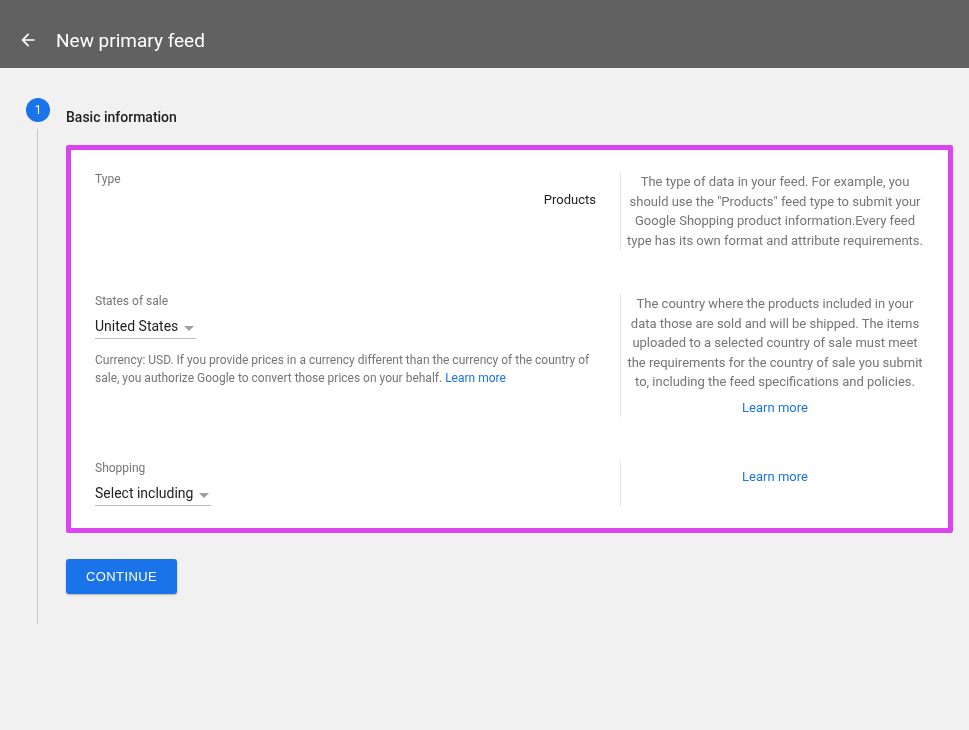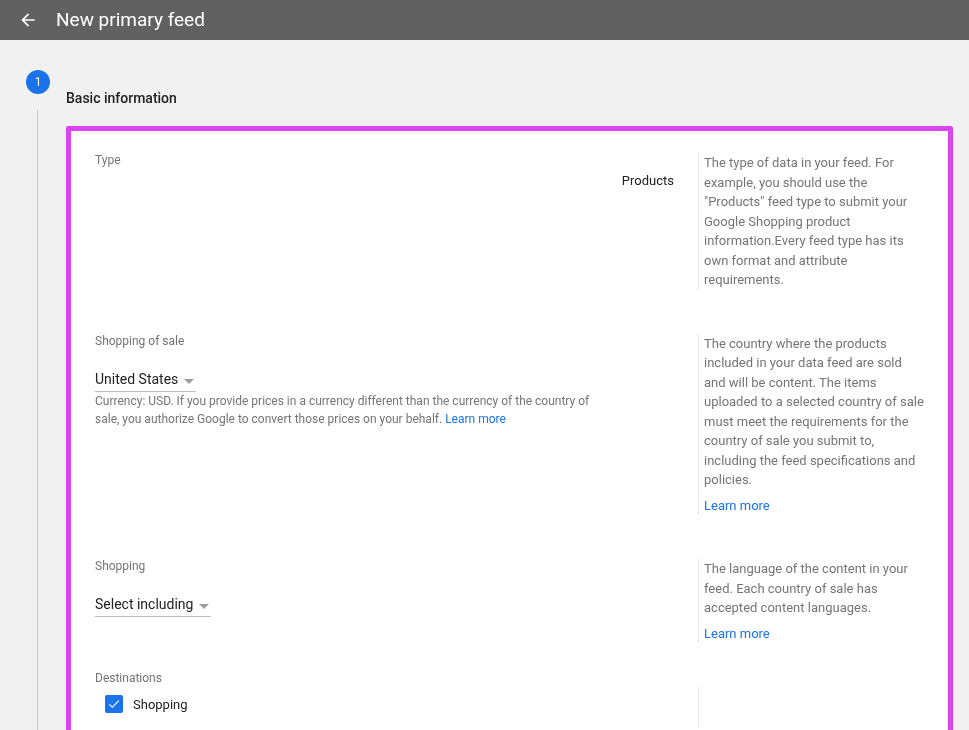--- a/index.html
+++ b/index.html
@@ -7,24 +7,24 @@
       font-family: Roboto, Arial, sans-serif;
       background: #f1f1f1;
       font-size: 13px;
       color: #333;
       width: 969px;
       height: 730px;
       overflow: hidden;
     }
     .header {
       background: #616161;
-      height: 40px;
-      display: flex;
-      align-items: flex-start;
-      padding: 8px 16px;
+      height: 68px;
+      display: flex;
+      align-items: flex-end;
+      padding: 16px 16px;
       color: #fff;
     }
     .back-arrow {
       width: 24px;
       height: 24px;
       display: inline-flex;
       align-items: center;
       justify-content: center;
       cursor: pointer;
       margin-right: 16px;
@@ -51,21 +51,21 @@
       align-items: center;
       justify-content: center;
       flex-shrink: 0;
       margin-top: -2px;
     }
     .step-title {
       font-size: 14px;
       font-weight: 500;
       color: #212121;
       margin-left: 16px;
-      margin-top: 18px;
+      margin-top: 9px;
     }
     .step-body-wrap {
       display: flex;
     }
     .step-rail {
       width: 24px;
       flex-shrink: 0;
       position: relative;
     }
     .step-rail::before {
@@ -90,26 +90,27 @@
     }
     .section {
       display: flex;
       position: relative;
     }
     .section-left {
       flex: 1;
       padding: 22px 24px;
     }
     .section-right {
-      width: 250px;
+      width: 328px;
       padding: 22px 24px 22px 6px;
       color: #757575;
       font-size: 13px;
       line-height: 1.5;
       position: relative;
+      text-align: center;
     }
     .sep {
       position: absolute;
       left: 0;
       top: 22px;
       bottom: 22px;
       width: 1px;
       background: #e5e5e5;
     }
     .section.short .section-right .sep { bottom: auto; height: 40px; }
@@ -124,29 +125,29 @@
       text-align: right;
     }
     .select-field {
       display: inline-flex;
       border-bottom: 1px solid #bdbdbd;
       padding: 4px 2px 4px 0;
       cursor: pointer;
       color: #212121;
       font-size: 14px;
       gap: 6px;
-      margin-top: 13px;
     }
     .select-field .caret {
       color: #9e9e9e;
     }
     .helper {
       font-size: 12px;
       color: #757575;
       line-height: 1.5;
+      margin-top: 12px;
       max-width: 520px;
     }
     .link {
       color: #1a73e8;
       text-decoration: none;
       cursor: pointer;
     }
     .dest {
       padding: 6px 24px 26px 24px;
     }
@@ -215,74 +216,57 @@
             <div class="value-static">Products</div>
           </div>
           <div class="section-right">
             <div class="sep"></div>
             <span>The type of data in your feed. For example, you should use the "Products" feed type to submit your Google Shopping product information.Every feed type has its own format and attribute requirements.</span>
           </div>
         </div>
 
         <div class="section">
           <div class="section-left">
-            <div class="label">Shopping of sale</div>
+            <div class="label">States of sale</div>
             <div class="select-field">
               <span>United States</span>
               <span class="caret">
                 <svg width="10" height="5" viewBox="0 0 10 5">
                     <path d="M0 0l5 5 5-5z" fill="#9e9e9e"></path>
                   </svg>
               </span>
             </div>
             <div class="helper">
               <span>Currency: USD. If you provide prices in a currency different than the currency of the country of sale, you authorize Google to convert those prices on your behalf. </span><a class="link">Learn more</a>
             </div>
           </div>
           <div class="section-right">
             <div class="sep"></div>
-            <div>The country where the products included in your data feed are sold and will be content. The items uploaded to a selected country of sale must meet the requirements for the country of sale you submit to, including the feed specifications and policies.</div>
+            <div>The country where the products included in your data those are sold and will be shipped. The items uploaded to a selected country of sale must meet the requirements for the country of sale you submit to, including the feed specifications and policies.</div>
             <div style="margin-top:6px;"><a class="link">Learn more</a></div>
           </div>
         </div>
 
         <div class="section">
           <div class="section-left">
             <div class="label">Shopping</div>
             <div class="select-field">
               <span>Select including</span>
               <span class="caret">
                 <svg width="10" height="5" viewBox="0 0 10 5">
                     <path d="M0 0l5 5 5-5z" fill="#9e9e9e"></path>
                   </svg>
               </span>
             </div>
           </div>
           <div class="section-right">
             <div class="sep"></div>
-            <div>The language of the content in your feed. Each country of sale has accepted content languages.</div>
             <div style="margin-top:6px;"><a class="link">Learn more</a></div>
           </div>
         </div>
 
-        <div class="section short">
-          <div class="section-left dest" style="padding-top:6px;">
-            <div class="label">Destinations</div>
-            <div class="checkbox-row">
-              <span class="checkbox">
-                <svg width="14" height="14" viewBox="0 0 24 24" fill="#fff">
-                    <path d="M9 16.17L4.83 12 3.41 13.41 9 19 21 7l-1.41-1.41z"></path>
-                  </svg>
-              </span>
-              <span class="checkbox-label">Shopping</span>
-            </div>
-          </div>
-          <div class="section-right">
-            <div class="sep"></div>
-          </div>
-        </div>
 
       </div>
 
       <button class="continue-btn">CONTINUE</button>
     </div>
   </div>
 </div>
 
 </body></html>

